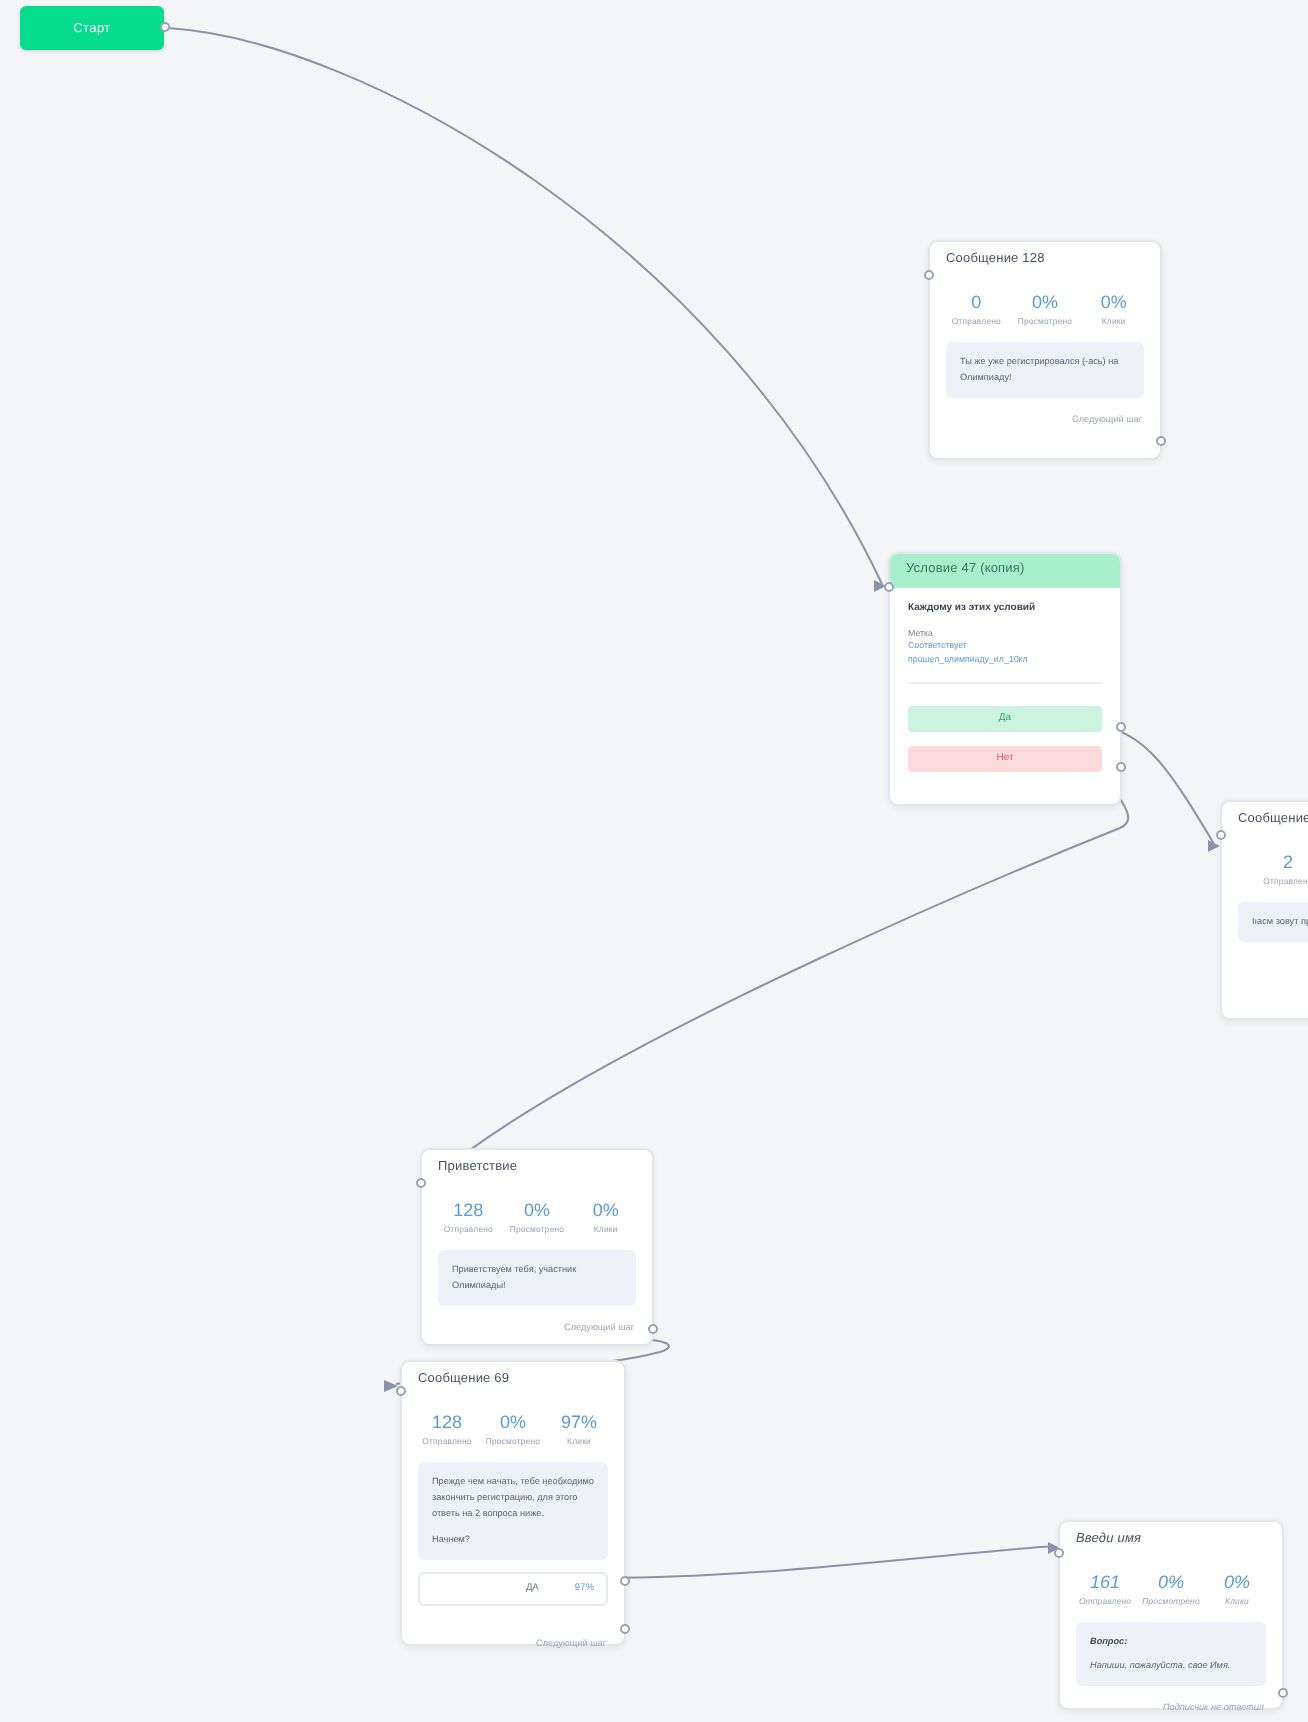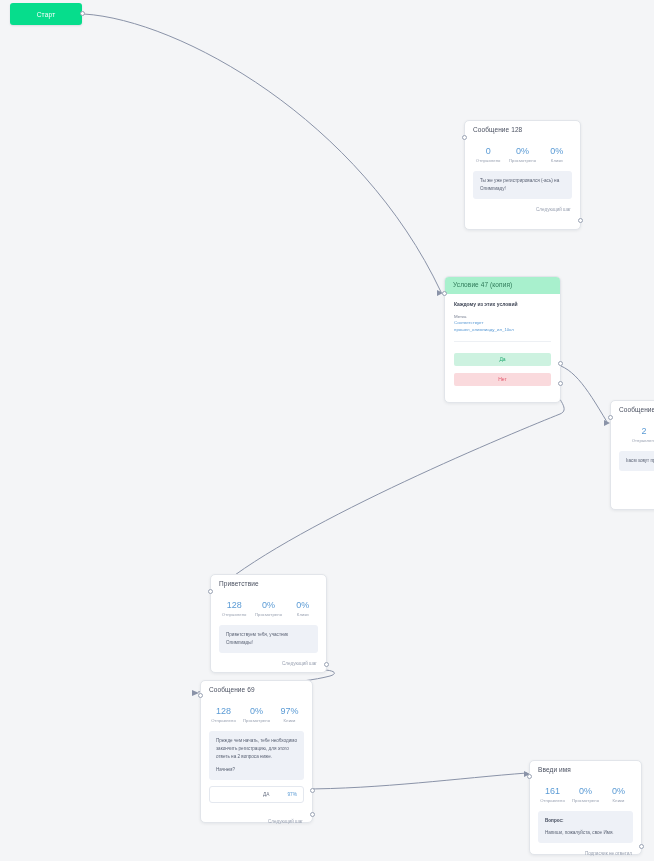--- a/index.html
+++ b/index.html
@@ -118,21 +118,21 @@
     font-size:5px;
   }
   .choice.yes{background:#cdf2e0;color:#27ab72;}
   .choice.no{background:#fadadd;color:#e2596c;}
 
   
   #node-msg128{left:464px;top:120px;width:117px;height:110px;}
   #node-msg12{left:610px;top:400px;width:117px;height:110px;}
   #node-greeting{left:210px;top:574px;width:117px;height:99px;}
   #node-msg69{left:200px;top:680px;width:113px;height:143px;}
-  #node-name{left:529px;top:760px;width:113px;height:95px;}
+  #node-name{left:529px;top:760px;width:113px;height:95px;font-style:italic;}
 
   .btn-row{
     margin:2px 8px 0 8px;
     height:15px;
     border:1px solid #e4e8ef;
     border-radius:3px;
     background:#ffffff;
     display:flex;align-items:center;justify-content:flex-end;
     padding-right:6px;
     gap:18px;

